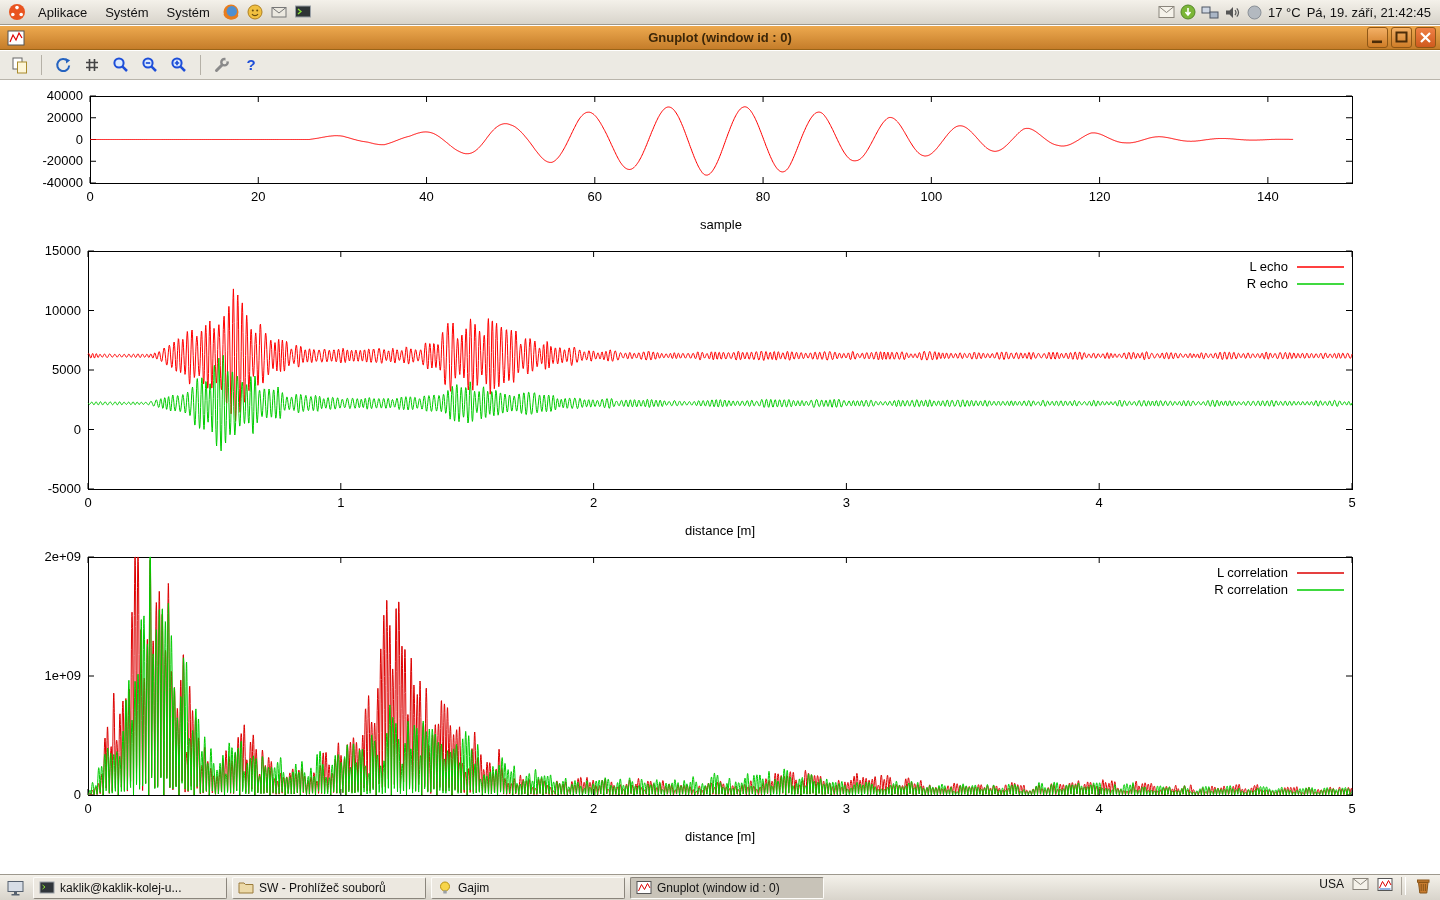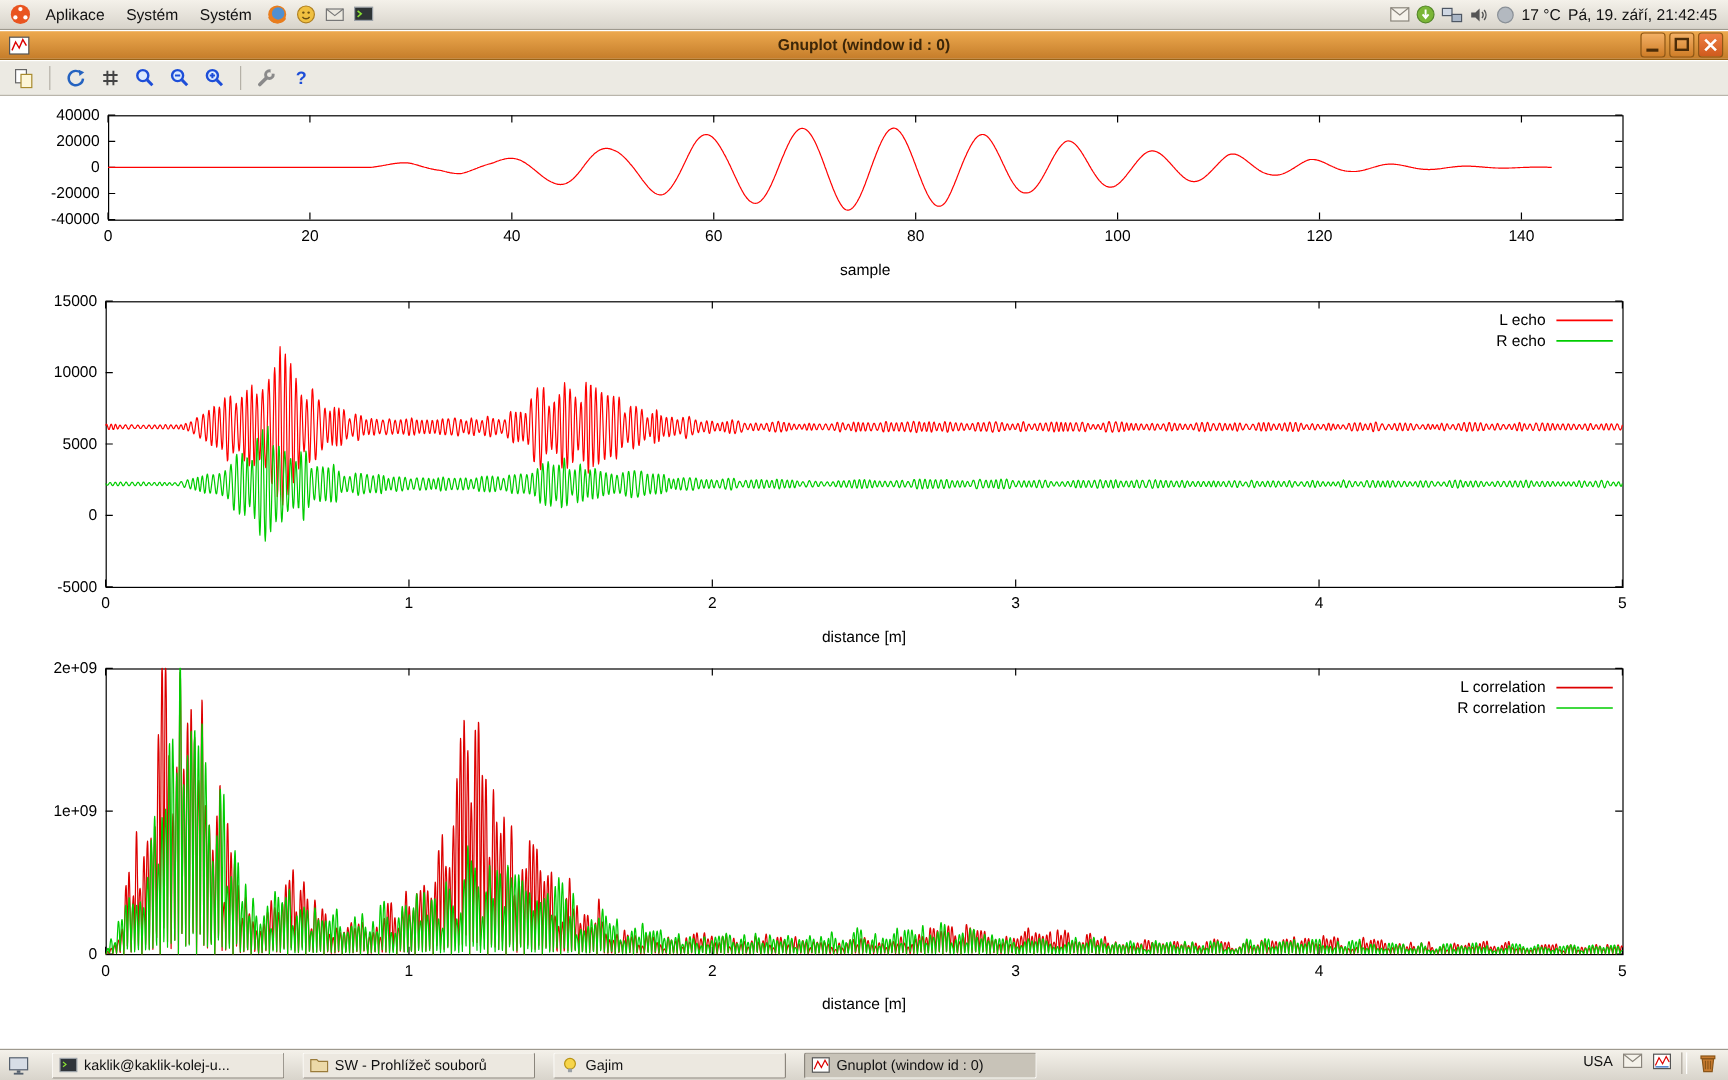--- a/index.html
+++ b/index.html
@@ -33,21 +33,21 @@
     display:flex;align-items:center;padding-left:8px;gap:5px}
   .tbtn{width:24px;height:24px;display:flex;align-items:center;justify-content:center;border-radius:3px}
   .tsep{width:1px;height:20px;background:#b5b1a7;margin:0 4px}
 
   .client{position:absolute;left:0;top:80px;width:1440px;height:794px;background:#fff}
   .client svg{position:absolute;left:0}
 
   
   .bottom-panel{position:absolute;left:0;top:874px;width:1440px;height:26px;
     background:linear-gradient(#f4f1ea,#d8d4cb);border-top:1px solid #9e998e;
-    display:flex;align-items:center;font-size:12px;box-sizing:border-box;padding:0 4px;gap:15px}
+    display:flex;align-items:center;font-size:12px;box-sizing:border-box;padding:0 4px;gap:5px}
   .panel-btn{width:22px;height:22px;display:flex;align-items:center;justify-content:center;
     border:1px solid transparent}
   .task-btn{width:182px;height:20px;display:flex;align-items:center;gap:5px;
     background:#ece8e0;border:1px solid;border-color:#fdfcf9 #8a857c #8a857c #fdfcf9;
     border-radius:2px;padding:0 5px;box-sizing:content-box;overflow:hidden;cursor:default}
   .task-btn span.lbl{white-space:nowrap;overflow:hidden;text-overflow:ellipsis}
   .task-btn.active{background:#c8c3b8;border-color:#8a857c #fdfcf9 #fdfcf9 #8a857c}
   .tb-spacer{flex:1}
   .tray{display:flex;gap:8px;margin-right:4px}
   .tray-sep{width:3px;height:18px;border-left:1px solid #aaa49a;border-right:1px solid #fff}

